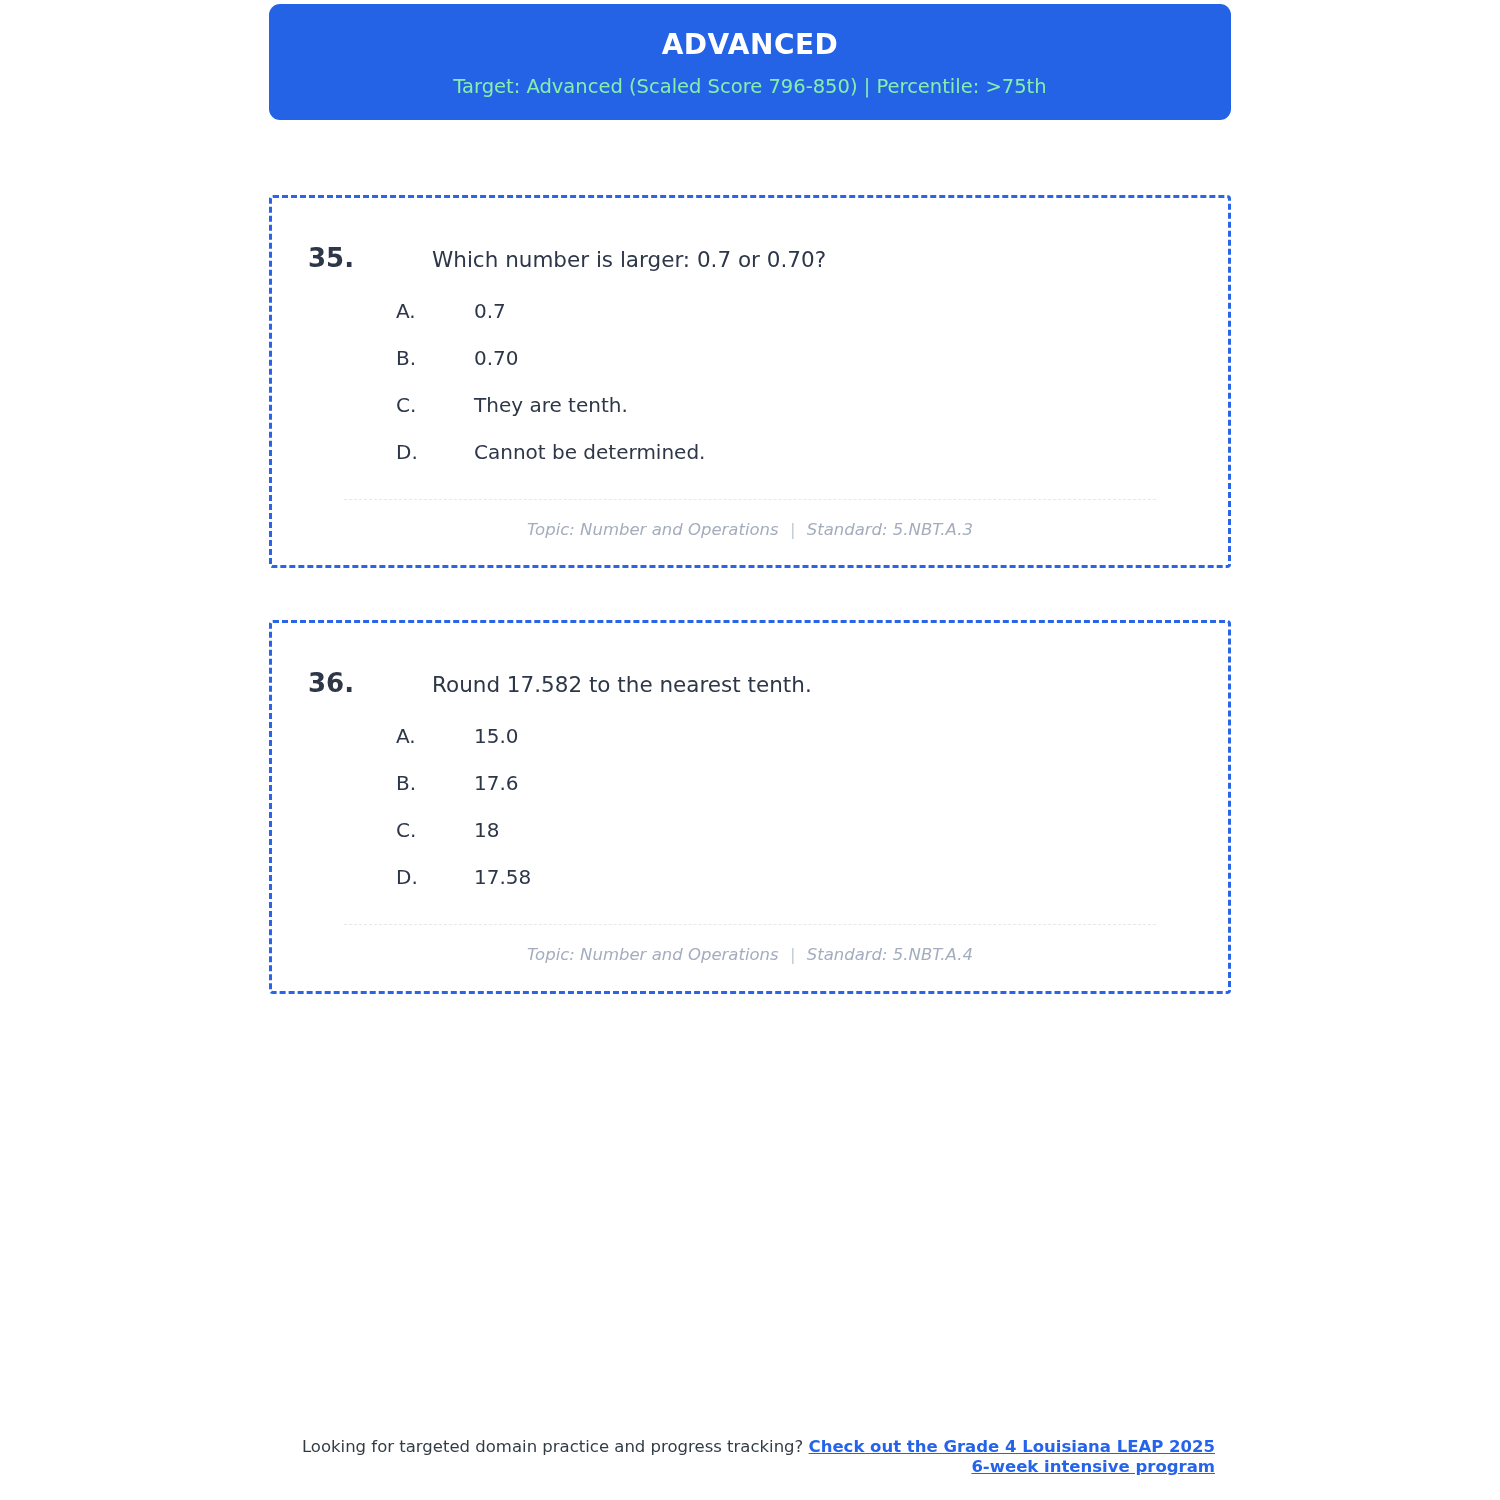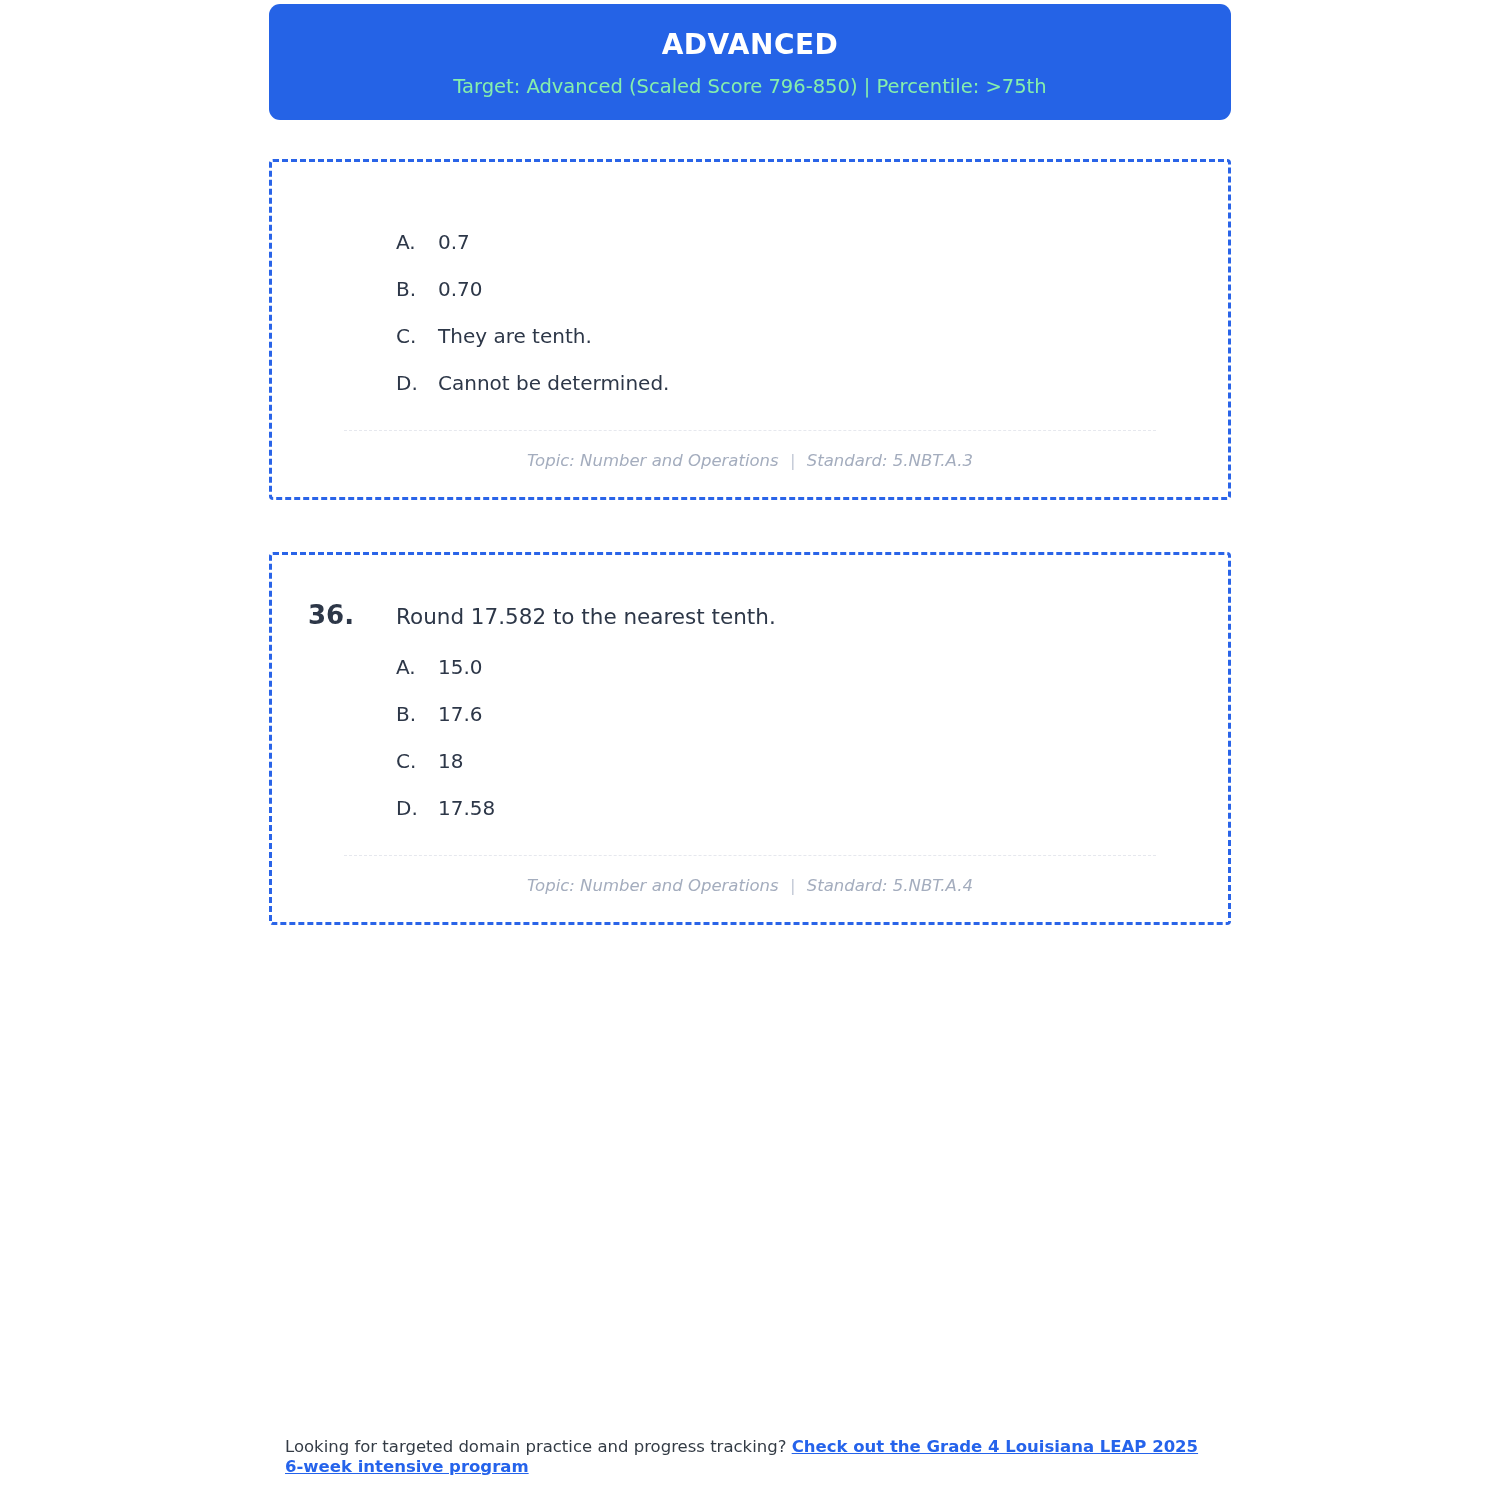--- a/index.html
+++ b/index.html
@@ -1,15 +1,15 @@
 <!DOCTYPE html>
 <html><head>
 <meta charset="utf-8">
 <style>
-  * { box-sizing: border-box; margin: 0; padding: 0; }
+  * { box-sizing: border-box; margin: 0; padding: 0; gap: 36px; }
 
   html, body {
     width: 1500px;
     height: 1500px;
     background: #ffffff;
   }
 
   body {
     font-family: "DejaVu Sans", sans-serif;
     position: relative;
@@ -137,21 +137,21 @@
     padding: 0 6px;
   }
 
   
   .footer-cta {
     position: absolute;
     left: 50%;
     transform: translateX(-50%);
     top: 1437px;
     width: 930px;
-    text-align: left;
+    text-align: right;
     font-size: 16.5px;
     color: #333b45;
     line-height: 1.22;
   }
 
   .footer-link {
     color: #2563eb;
     font-weight: bold;
     text-decoration: underline;
     cursor: pointer;
@@ -163,20 +163,24 @@
 <div class="page">
 
   <div class="level-banner">
     <div class="level-title">ADVANCED</div>
     <div class="level-subtitle">Target: Advanced (Scaled Score 796-850)  |  Percentile: &gt;75th</div>
   </div>
 
   <div class="cards">
 
     <div class="q-card">
+      <div class="q-head">
+        <span class="q-number">35.</span>
+        <span class="q-text">Which number is larger: 0.7 or 0.70?</span>
+      </div>
       <div class="options">
         <div class="option">
           <span class="option-letter">A.</span>
           <span class="option-text">0.7</span>
         </div>
         <div class="option">
           <span class="option-letter">B.</span>
           <span class="option-text">0.70</span>
         </div>
         <div class="option">

